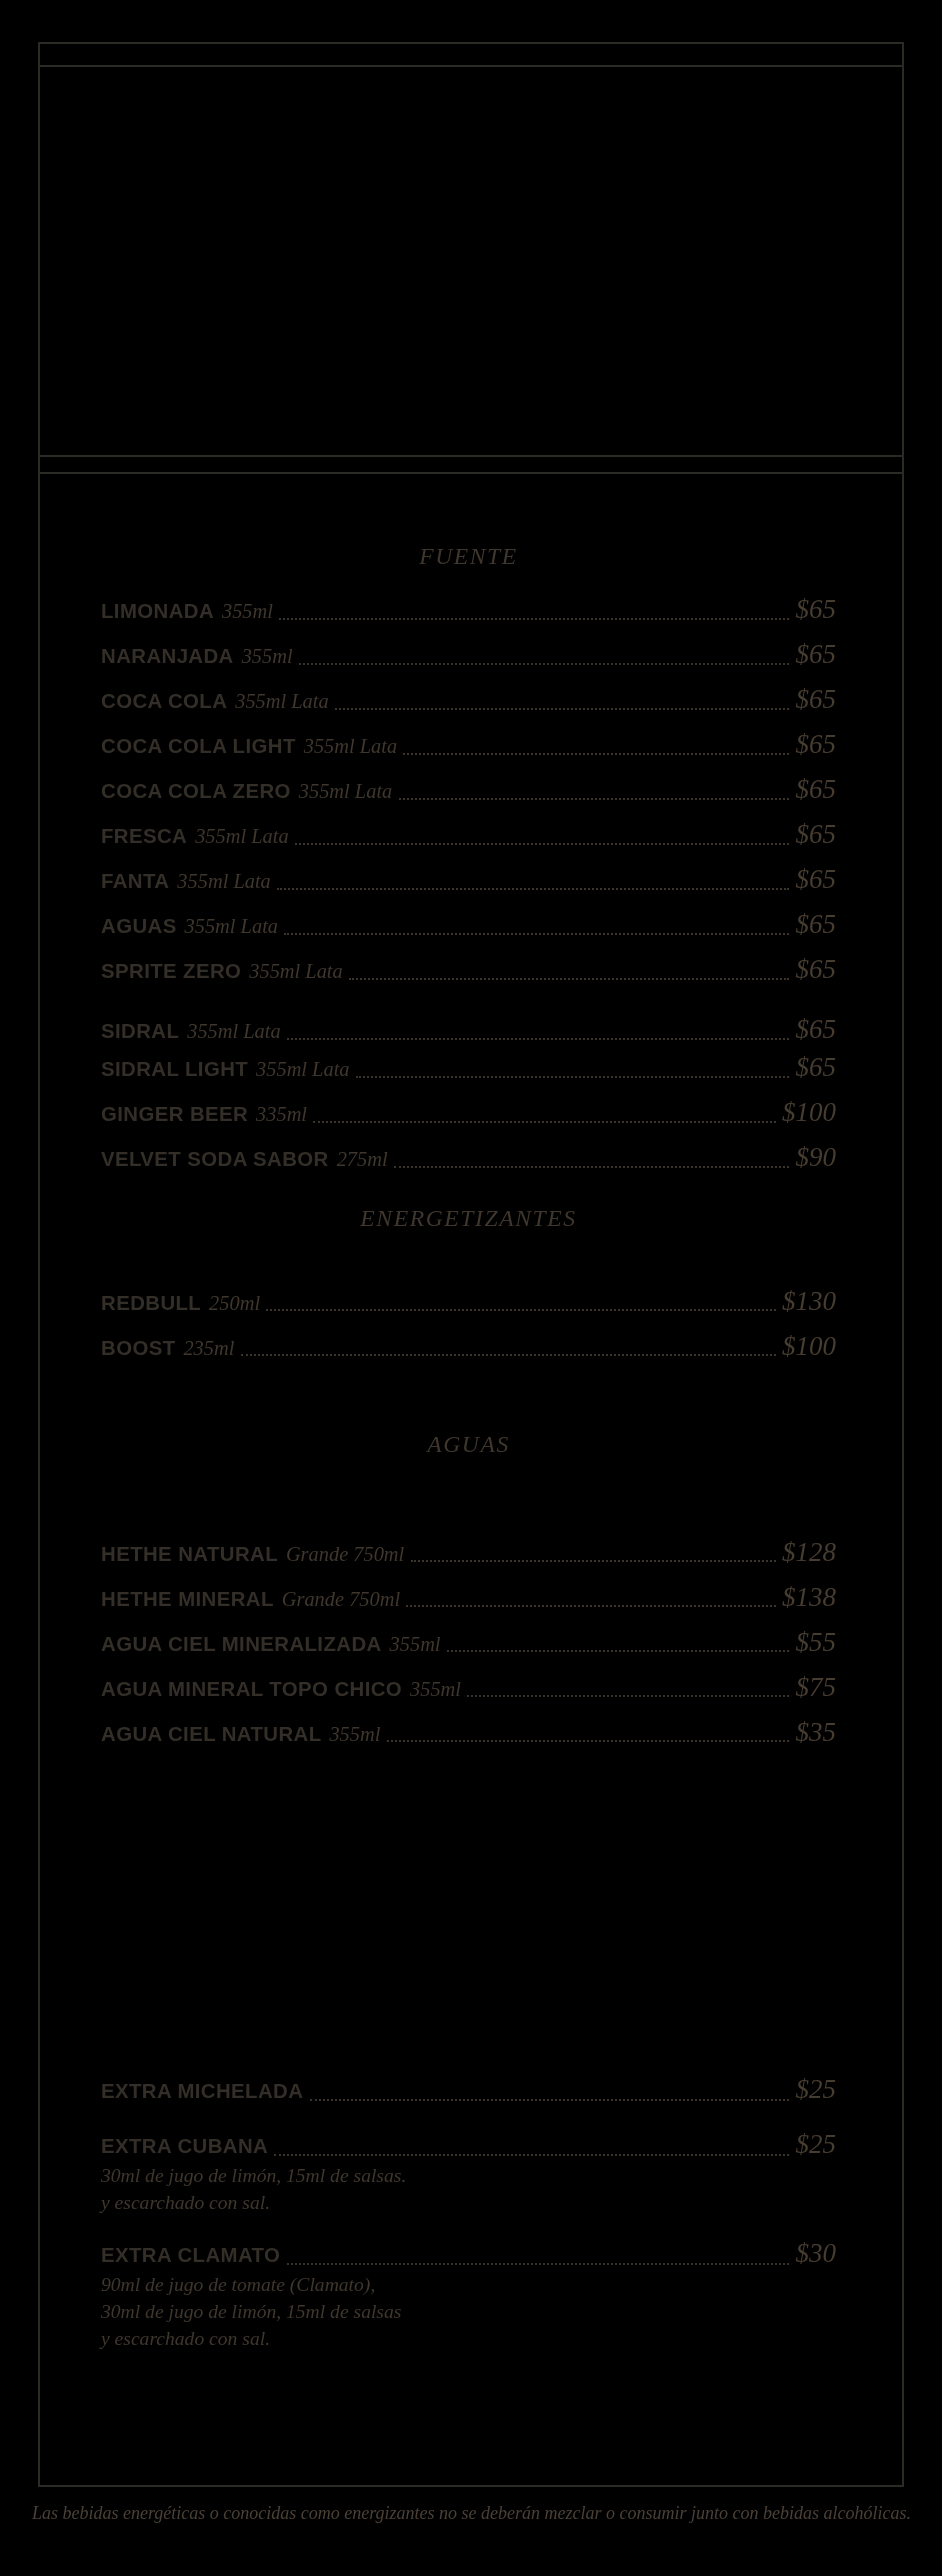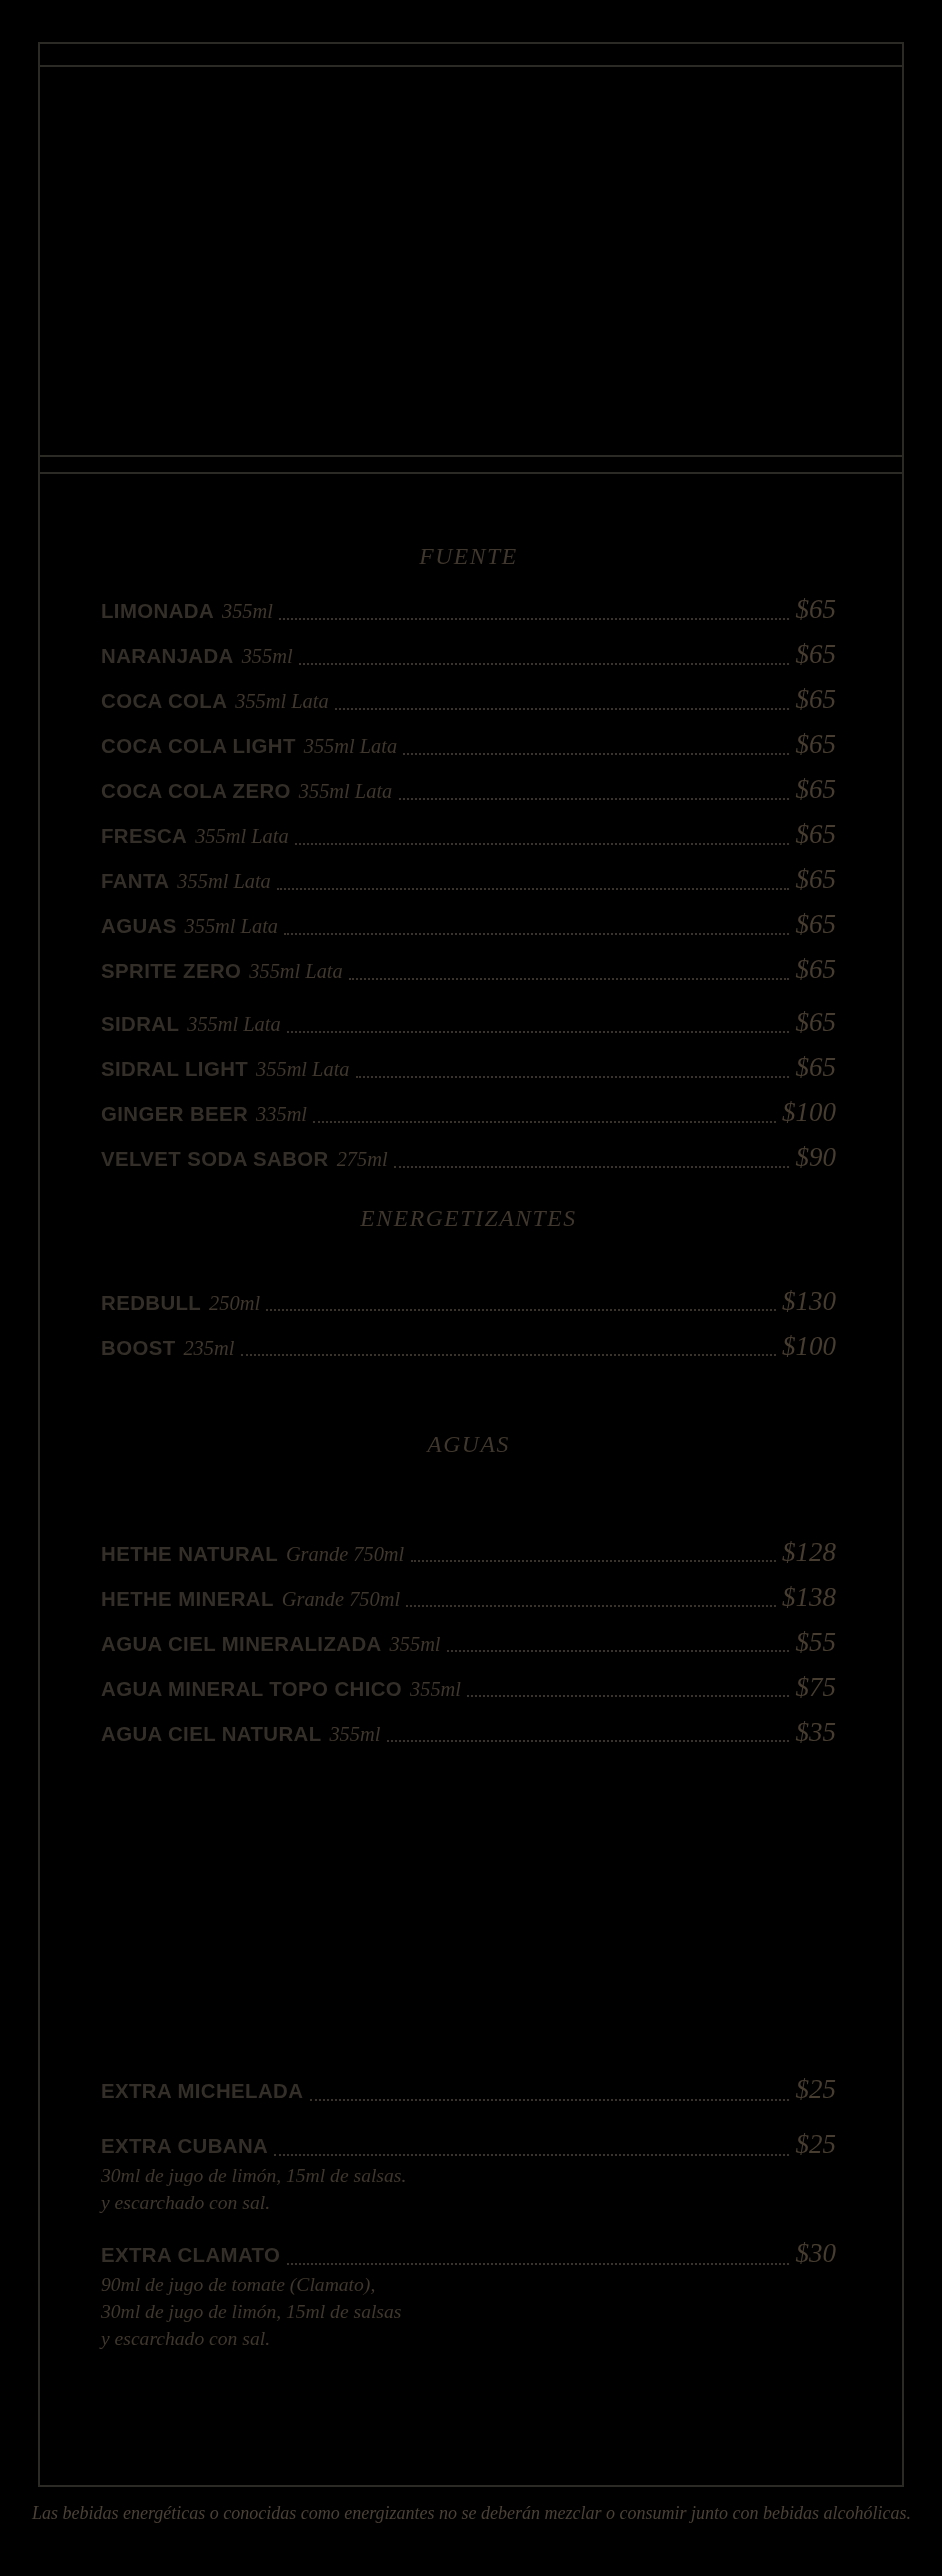--- a/index.html
+++ b/index.html
@@ -30,21 +30,21 @@
   .content{padding:0 66px 0 61px;}
   .section-title{
     text-align:center;
     font-family:"Liberation Serif", serif;
     font-style:italic;
     font-size:23.6px;line-height:28px;
     letter-spacing:1.6px;
     color:var(--title);
   }
   .menu-item{height:45px;display:flex;flex-direction:column;justify-content:center;}
-  .gap-before{margin-top:7.9px;}
+  .gap-before{margin-top:7.9px;justify-content:flex-end;}
   .row{display:flex;align-items:baseline;width:100%;}
   .item-name{
     font-family:"Liberation Sans", sans-serif;
     font-weight:700;
     font-stretch:condensed;
     font-size:20.4px;
     letter-spacing:0.4px;
     color:var(--name);
     white-space:nowrap;
   }

